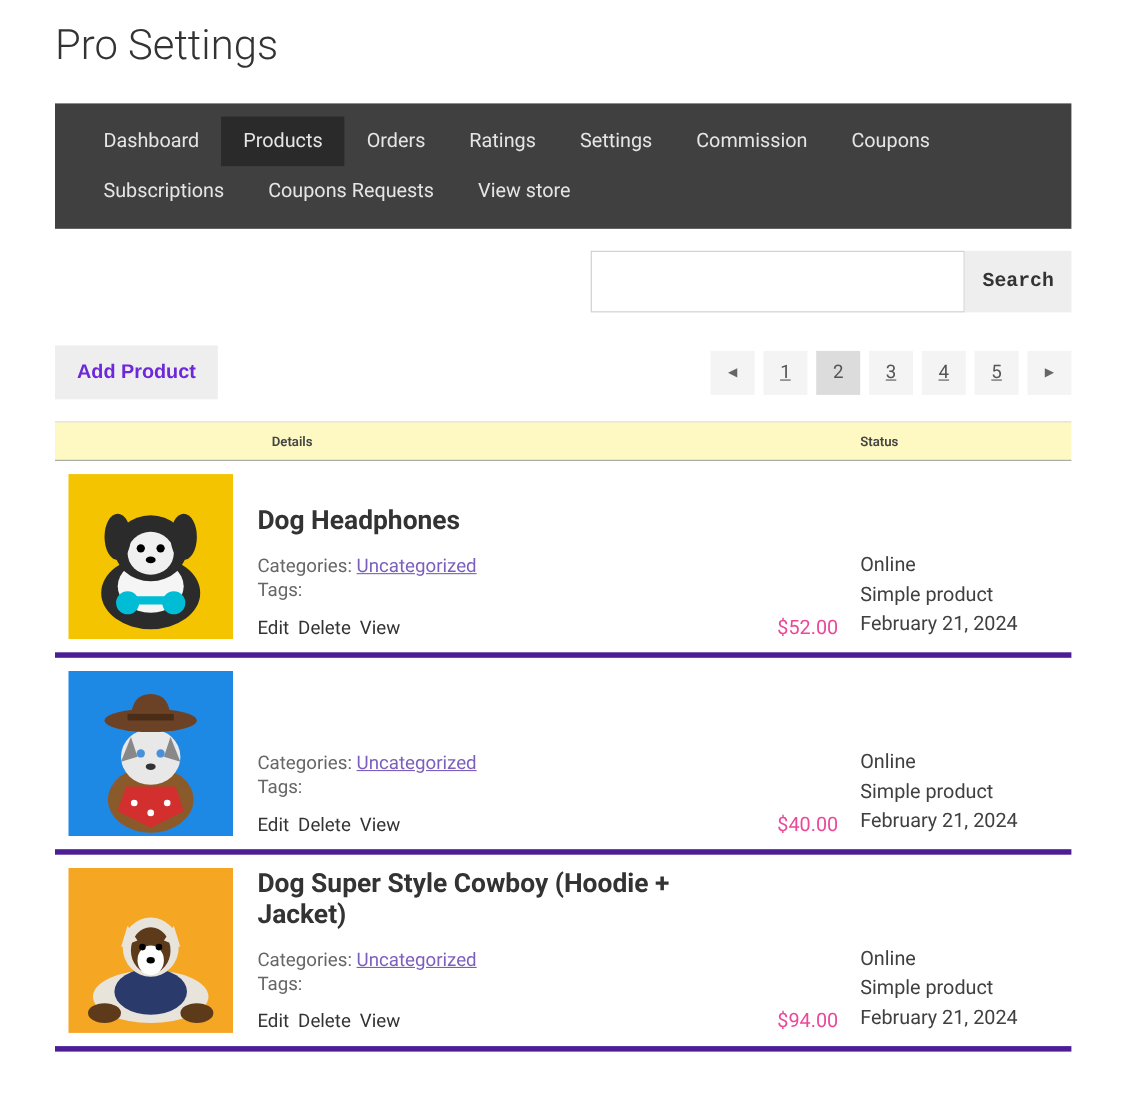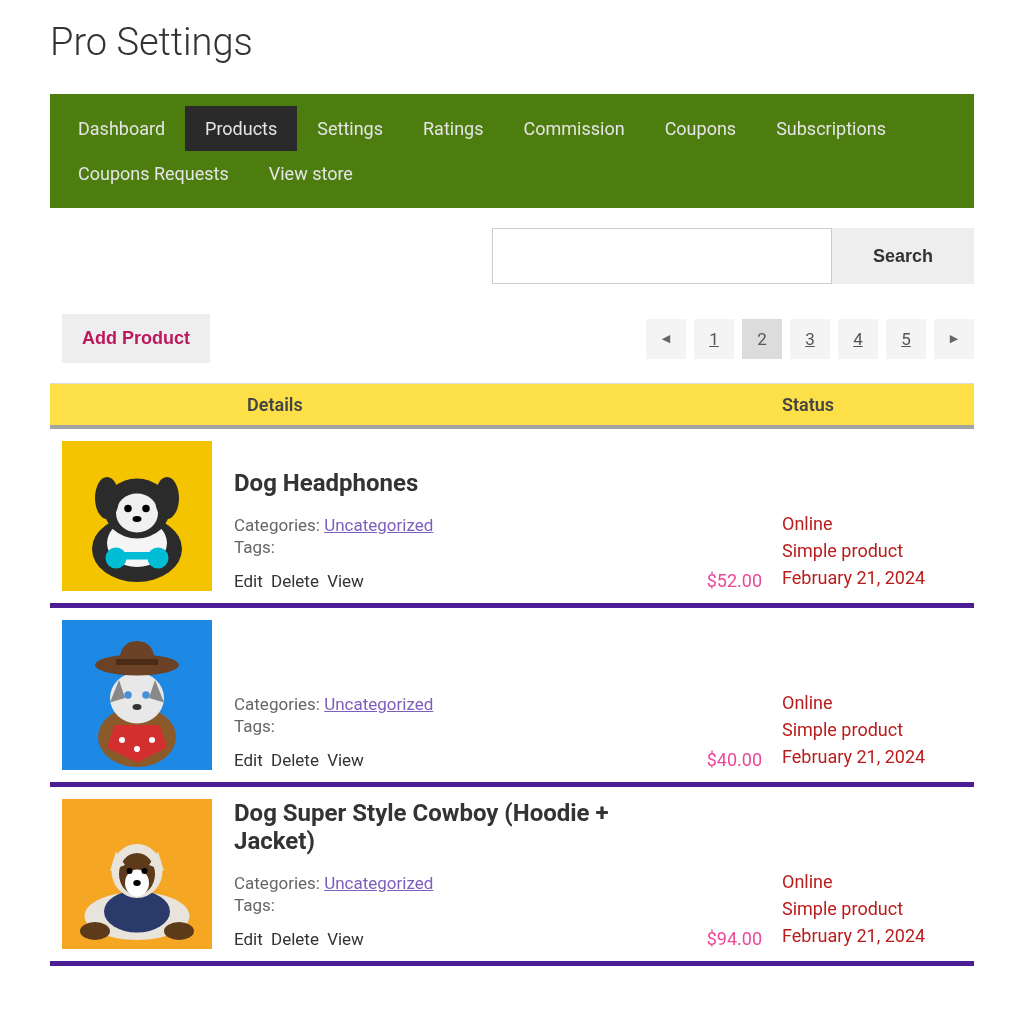--- a/index.html
+++ b/index.html
@@ -13,24 +13,24 @@
       padding: 20px 50px;
       color: #333;
     }
     .page-title {
       font-size: 38px;
       font-weight: 300;
       color: #333;
       margin-bottom: 30px;
     }
     .nav-bar {
-      background: #4d7c0f;
+      background: #404040;
       display: flex;
       flex-wrap: wrap;
-      padding: 12px 8px;
+      padding: 12px 24px;
       margin-bottom: 20px;
     }
     .nav-item {
       color: #e5e5e5;
       padding: 12px 20px;
       font-size: 18px;
       cursor: pointer;
     }
     .nav-item.active {
       background: #2a2a2a;
@@ -43,42 +43,42 @@
     .search-input {
       width: 340px;
       height: 56px;
       border: 1px solid #ccc;
       font-size: 16px;
       padding: 0 12px;
     }
     .search-button {
       background: #eeeeee;
       border: none;
-      padding: 0 41px;
+      padding: 0 16px;
       font-size: 18px;
       font-weight: 600;
       color: #333;
       cursor: pointer;
       height: 56px;
+      font-family: Liberation Mono, monospace;
     }
     .toolbar-row {
       display: flex;
       justify-content: space-between;
       align-items: center;
       margin-bottom: 20px;
     }
     .add-product {
       background: #eeeeee;
       border: none;
       padding: 14px 20px;
       font-size: 18px;
       font-weight: 600;
-      color: #be185d;
-      cursor: pointer;
-      margin-left: 12px;
+      color: #6d28d9;
+      cursor: pointer;
     }
     .pagination {
       display: flex;
       gap: 8px;
     }
     .page-btn {
       width: 40px;
       height: 40px;
       display: flex;
       align-items: center;
@@ -92,25 +92,25 @@
     .page-btn.arrow {
       text-decoration: none;
       color: #666;
     }
     .page-btn.active {
       background: #dcdcdc;
       text-decoration: none;
     }
     .table-header {
       display: flex;
-      background: #fde047;
+      background: #fef9c3;
       border-top: 1px solid #ddd;
-      border-bottom: 4px solid #a3a3a3;
+      border-bottom: 1px solid #a3a3a3;
       padding: 10px 12px;
-      font-size: 18px;
+      font-size: 12px;
       font-weight: 600;
       color: #444;
     }
     .col-thumb { width: 185px; }
     .col-details { flex: 1; }
     .col-price { width: 90px; text-align: right; padding-right: 20px;}
     .col-status { width: 180px; }
     .product-row {
       display: flex;
       padding: 12px;
@@ -159,34 +159,35 @@
     .price-cell {
       width: 90px;
       text-align: right;
       font-size: 18px;
       color: #ec4899;
       padding-right: 20px;
     }
     .status-cell {
       width: 180px;
       font-size: 18px;
-      color: #b91c1c;
+      color: #404040;
       line-height: 1.5;
     }
   </style>
 </head>
 <body>
 
 <h1 class="page-title">Pro Settings</h1>
 
 <nav class="nav-bar" id="nav-container">
     <div class="nav-item">Dashboard</div>
     <div class="nav-item active">Products</div>
+    <div class="nav-item">Orders</div>
+    <div class="nav-item">Ratings</div>
     <div class="nav-item">Settings</div>
-    <div class="nav-item">Ratings</div>
     <div class="nav-item">Commission</div>
     <div class="nav-item">Coupons</div>
     <div class="nav-item">Subscriptions</div>
     <div class="nav-item">Coupons Requests</div>
     <div class="nav-item">View store</div>
   </nav>
 
 <div class="search-row">
   <input class="search-input" type="text" value="" style="">
   <button class="search-button">Search</button>

